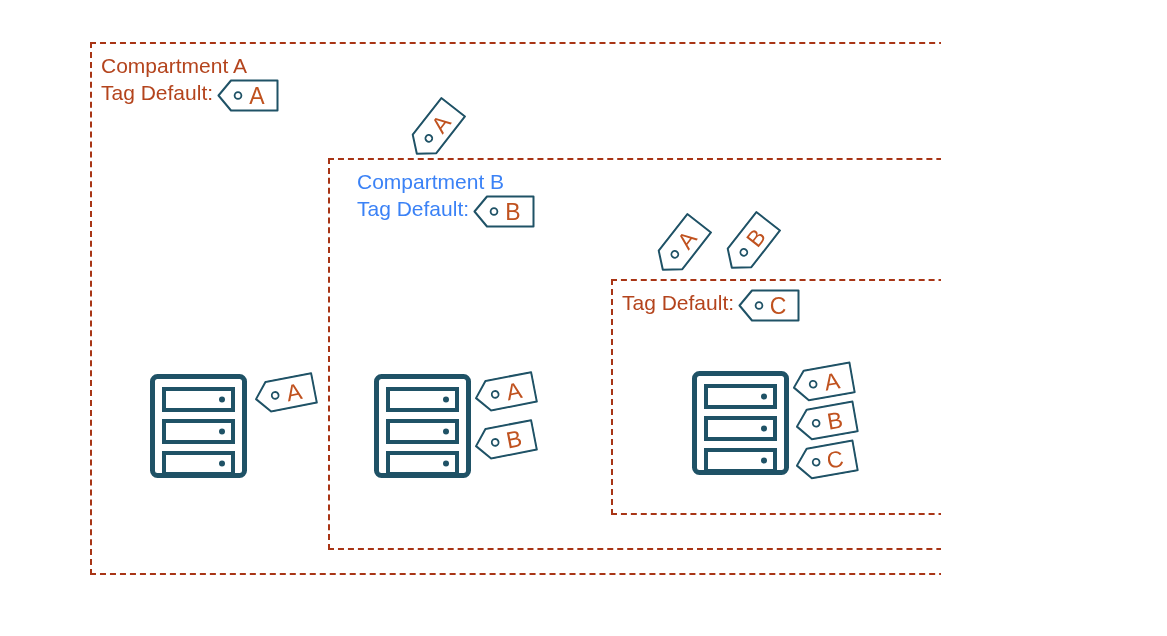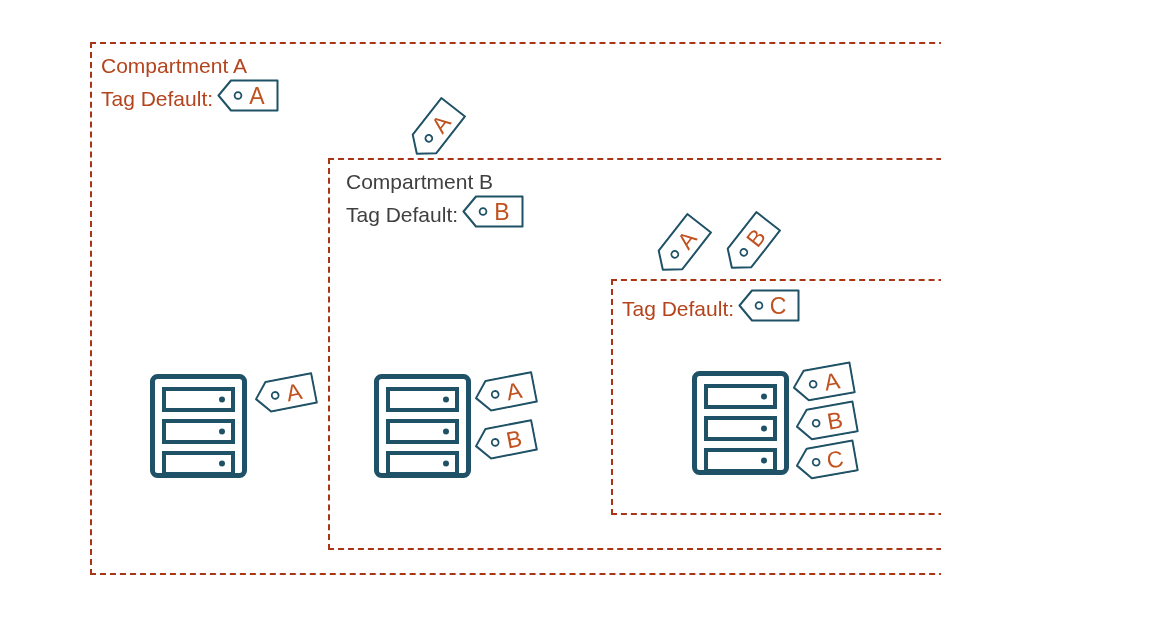--- a/index.html
+++ b/index.html
@@ -31,21 +31,21 @@
     position: absolute;
     color: #b4441d;
     font-size: 21px;
     line-height: 27px;
     white-space: nowrap;
     font-family: "Liberation Sans", sans-serif;
   }
   .comp-label .title { display: block; }
   .comp-default-row {
     display: flex;
-    align-items: flex-end;
+    align-items: flex-start;
     gap: 4px;
   }
 
   
   .tag {
     position: relative;
     display: inline-block;
     width: 62px;
     height: 33px;
   }
@@ -78,21 +78,21 @@
         <span class="tag">
           <svg width="62" height="33" viewBox="0 0 62 33">
             <path d="M1.5 16.5 L14 1.5 L60.5 1.5 L60.5 31.5 L14 31.5 Z" fill="#ffffff" stroke="#1f5266" stroke-width="2" stroke-linejoin="round"></path>
             <circle cx="21" cy="16.5" r="3.4" fill="none" stroke="#1f5266" stroke-width="1.8"></circle>
             <text x="40" y="25" text-anchor="middle" fill="#c0521f" font-size="23" font-family="&quot;Liberation Sans&quot;, sans-serif">A</text>
           </svg>
         </span>
       </div>
     </div>
     <div class="compartment" style="left: 328px; top: 158px; width: 744px; height: 392px; border-color: rgb(168, 53, 22);"></div>
-    <div class="comp-label" style="left: 346px; top: 168px; color: #404040;">
+    <div class="comp-label" style="left: 357px; top: 168px; color: #3b82f6;">
       <span class="title">Compartment B</span>
       <div class="comp-default-row">
         <span>Tag Default:</span>
         <span class="tag">
           <svg width="62" height="33" viewBox="0 0 62 33">
             <path d="M1.5 16.5 L14 1.5 L60.5 1.5 L60.5 31.5 L14 31.5 Z" fill="#ffffff" stroke="#1f5266" stroke-width="2" stroke-linejoin="round"></path>
             <circle cx="21" cy="16.5" r="3.4" fill="none" stroke="#1f5266" stroke-width="1.8"></circle>
             <text x="40" y="25" text-anchor="middle" fill="#c0521f" font-size="23" font-family="&quot;Liberation Sans&quot;, sans-serif">B</text>
           </svg>
         </span>

